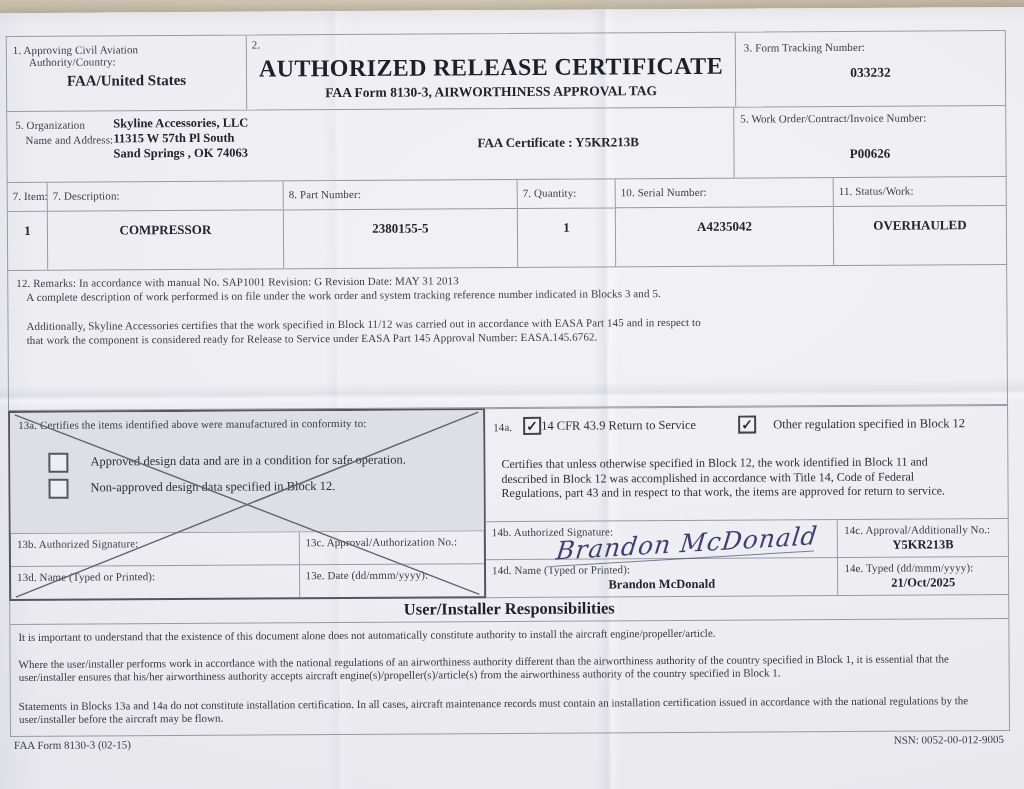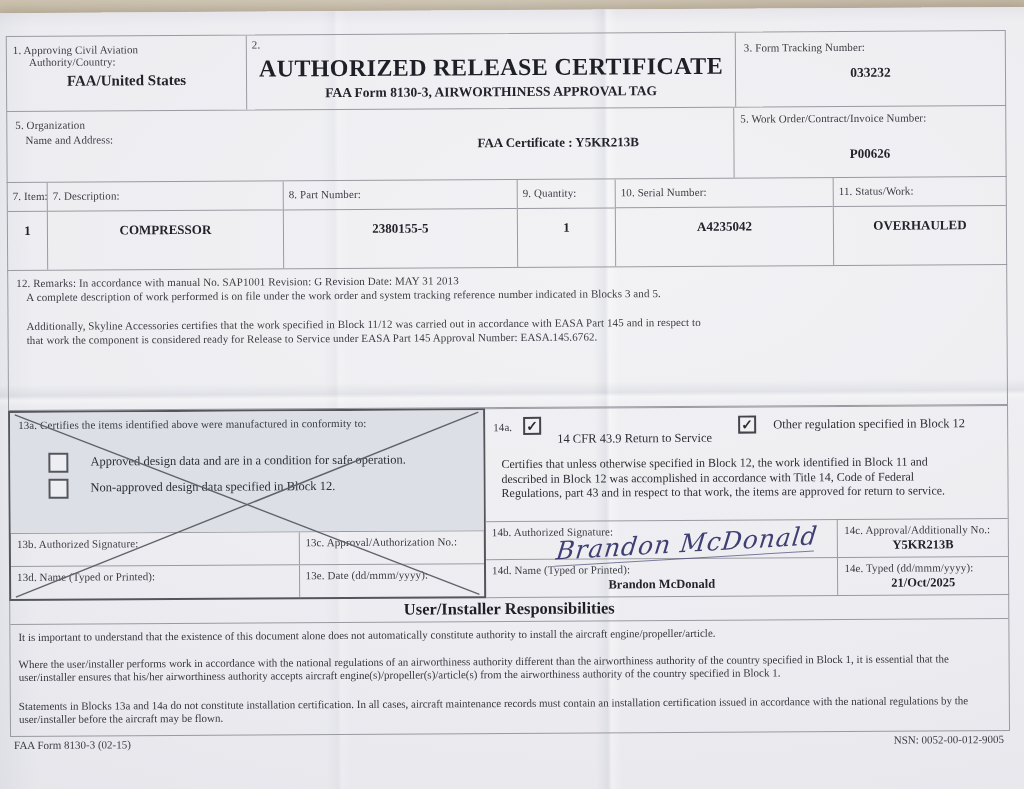--- a/index.html
+++ b/index.html
@@ -81,21 +81,21 @@
   .sigcell { position:relative; flex:1; padding:4px 6px; border-right:1px solid #9a9aa2; }
   .sigcell:last-child { border-right:none; }
   .sc-61 { flex:0 0 61%; } .sc-675 { flex:0 0 67.5%; }
   .crossout { position:absolute; inset:0; width:100%; height:100%; pointer-events:none; }
   .c14a { height:120px; padding:8px 6px 0 8px; position:relative; }
   .c14a .num14 { position:absolute; left:8px; top:12px; }
   .chk { position:absolute; top:8px; width:18px; height:18px; border:2px solid #44444d; background:#f1f1f4;
          text-align:center; font-size:14px; font-weight:bold; line-height:16px; color:#2b2b33; }
   .chk1 { left:38px; } .chk2 { left:253px; }
   .optlab { position:absolute; top:10px; font-size:12.5px; color:#2e2e36; }
-  .ol1 { left:72px;margin-top:13px; } .ol2 { left:288px; }
+  .ol1 { left:56px; } .ol2 { left:288px; }
   .certtext { position:absolute; left:16px; top:48px; width:448px; font-size:12px; line-height:14.5px; color:#2e2e36; }
   .cellval { text-align:center; font-size:12.5px; margin-top:2px; }
   .signature {
     position:absolute; left:70px; top:8px; width:260px; text-align:center;
     font-family:"DejaVu Serif", serif; font-style:italic; font-size:25px; color:#3f3f74;
     transform: rotate(-3deg) skewX(-10deg); letter-spacing:1px; white-space:nowrap;
     border-bottom:1.5px solid #3f3f74aa;
   }
 
   
@@ -133,20 +133,25 @@
       <div class="cell b3">
         <div class="lbl">3.  Form Tracking Number:</div>
         <div class="val bold">033232</div>
       </div>
     </div>
 
     <div class="row r2">
       <div class="cell b4">
         <div class="lbl l1">5. Organization</div>
         <div class="lbl l2">Name and Address:</div>
+        <div class="addr bold">
+          <div>Skyline Accessories, LLC</div>
+          <div>11315 W 57th Pl South</div>
+          <div>Sand Springs , OK  74063</div>
+        </div>
         <div class="cert bold">FAA Certificate : Y5KR213B</div>
       </div>
       <div class="cell b5">
         <div class="lbl">5. Work Order/Contract/Invoice Number:</div>
         <div class="val bold">P00626</div>
       </div>
     </div>
 
     <div class="row r3">
       <div class="cell itcol w-item">
@@ -155,21 +160,21 @@
       </div>
       <div class="cell itcol w-desc">
         <div class="hd lbl">7. Description:</div>
         <div class="vl bold">COMPRESSOR</div>
       </div>
       <div class="cell itcol w-part">
         <div class="hd lbl">8. Part Number:</div>
         <div class="vl bold">2380155-5</div>
       </div>
       <div class="cell itcol w-qty">
-        <div class="hd lbl">9. Quantity:</div>
+        <div class="hd lbl">7. Quantity:</div>
         <div class="vl bold">1</div>
       </div>
       <div class="cell itcol w-ser">
         <div class="hd lbl">10. Serial Number:</div>
         <div class="vl bold">A4235042</div>
       </div>
       <div class="cell itcol w-stat">
         <div class="hd lbl">11. Status/Work:</div>
         <div class="vl bold">OVERHAULED</div>
       </div>

